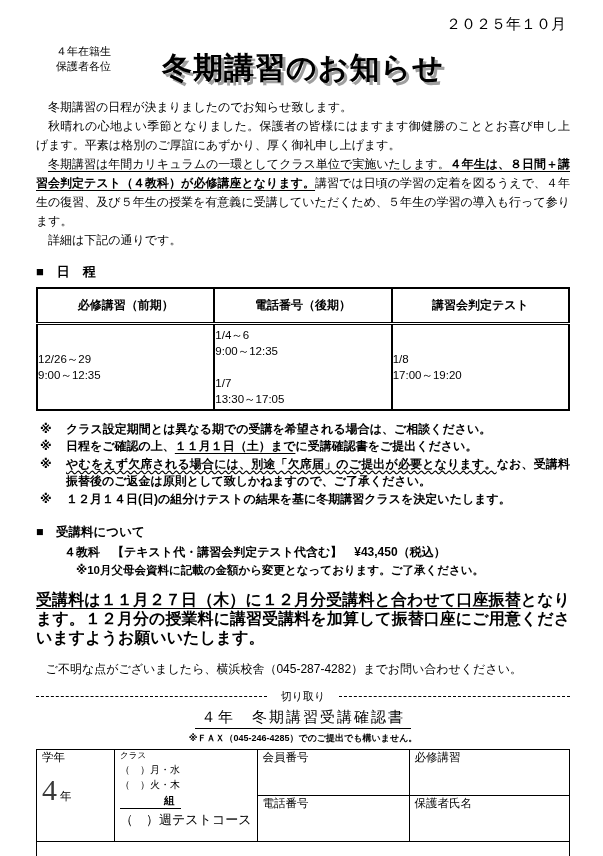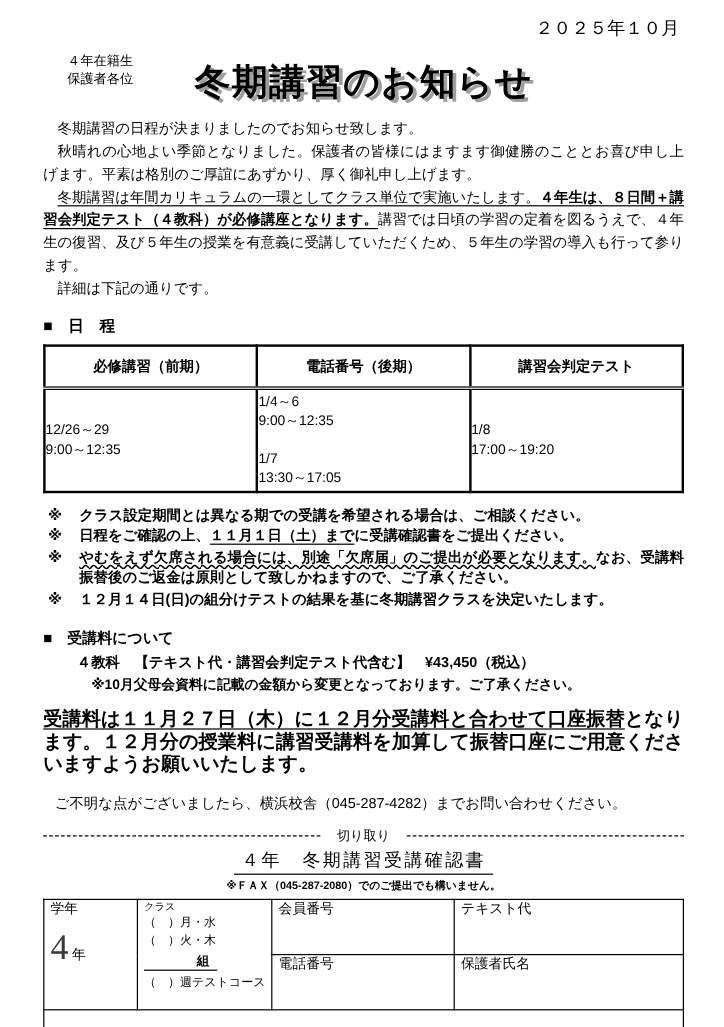--- a/index.html
+++ b/index.html
@@ -63,21 +63,21 @@
   .fax-note { text-align:center; font-size:9px; font-weight:bold; margin-top:3px; }
   table.form { width:100%; border-collapse:collapse; margin-top:4px; }
   table.form td { border:1.5px solid #000; vertical-align:top; padding:0 5px; font-size:11.5px; }
   .grade-cell { text-align:left; }
   .cell-label { font-size:11.5px; }
   .grade-value { margin-top:8px; }
   .big4 { font-family:"Liberation Serif","DejaVu Serif",serif; font-size:30px; color:#3a3a3a; }
   .grade-suffix { font-size:11.5px; margin-left:3px; }
   .class-label { font-size:8.5px; }
   .class-opt { font-size:10px; line-height:15px; white-space:nowrap; }
-  .class-opt.small { font-size:10px; }
+  .class-opt.small { font-size:13px; }
   .class-group { margin:2px 0 3px; }
   .group-line { display:inline-block; border-bottom:1.5px solid #000; font-size:10.5px; font-weight:bold; padding:0 6px 0 2px; }
   .field-cell { height:46px; }
   .statement-cell { height:55px; text-align:center; vertical-align:middle !important; font-size:13px; }
 </style>
 </head>
 <body>
 
 <div class="page">
 
@@ -154,21 +154,21 @@
 
   <div class="cutline">
     <span class="dash"></span>
     <span class="cut-label">切り取り</span>
     <span class="dash"></span>
   </div>
 
   <div class="form-title-wrap">
     <span class="form-title">４年　冬期講習受講確認書</span>
   </div>
-  <div class="fax-note">※ＦＡＸ（045-287-2080）でのご提出でも構いません。</div>
+  <div class="fax-note">※ＦＡＸ（045-246-4285）でのご提出でも構いません。</div>
 
   <table class="form">
     <colgroup>
       <col style="width:78px">
         <col style="width:96px">
         <col style="width:152px">
         <col>
     </colgroup>
     <tbody>
       <tr>
@@ -180,21 +180,21 @@
           <div class="class-label">クラス</div>
           <div class="class-opt">（　）月・水</div>
           <div class="class-opt">（　）火・木</div>
           <div class="class-group"><span class="group-line">　　　　組</span></div>
           <div class="class-opt small">（　）週テストコース</div>
         </td>
         <td class="field-cell">
             <div class="cell-label">会員番号</div>
           </td>
         <td class="field-cell">
-            <div class="cell-label">テキスト代</div>
+            <div class="cell-label">必修講習</div>
           </td>
       </tr>
       <tr>
         <td class="field-cell">
             <div class="cell-label">電話番号</div>
           </td>
         <td class="field-cell">
             <div class="cell-label">保護者氏名</div>
           </td>
       </tr>

